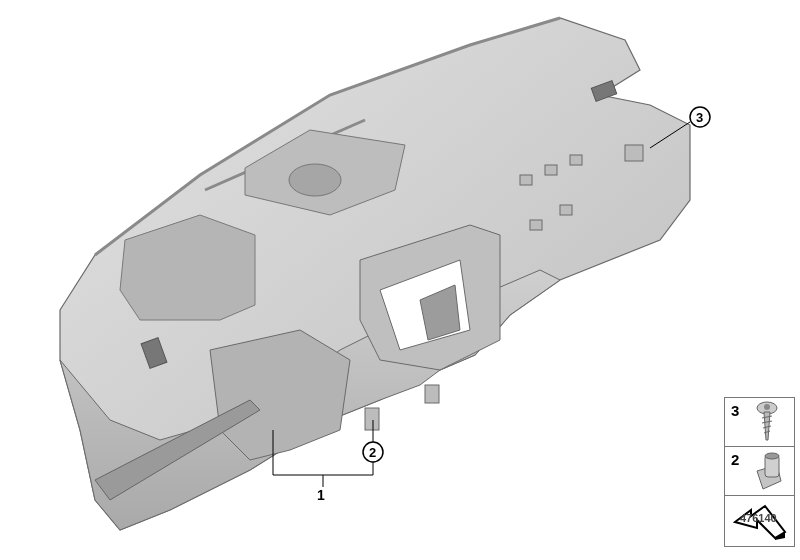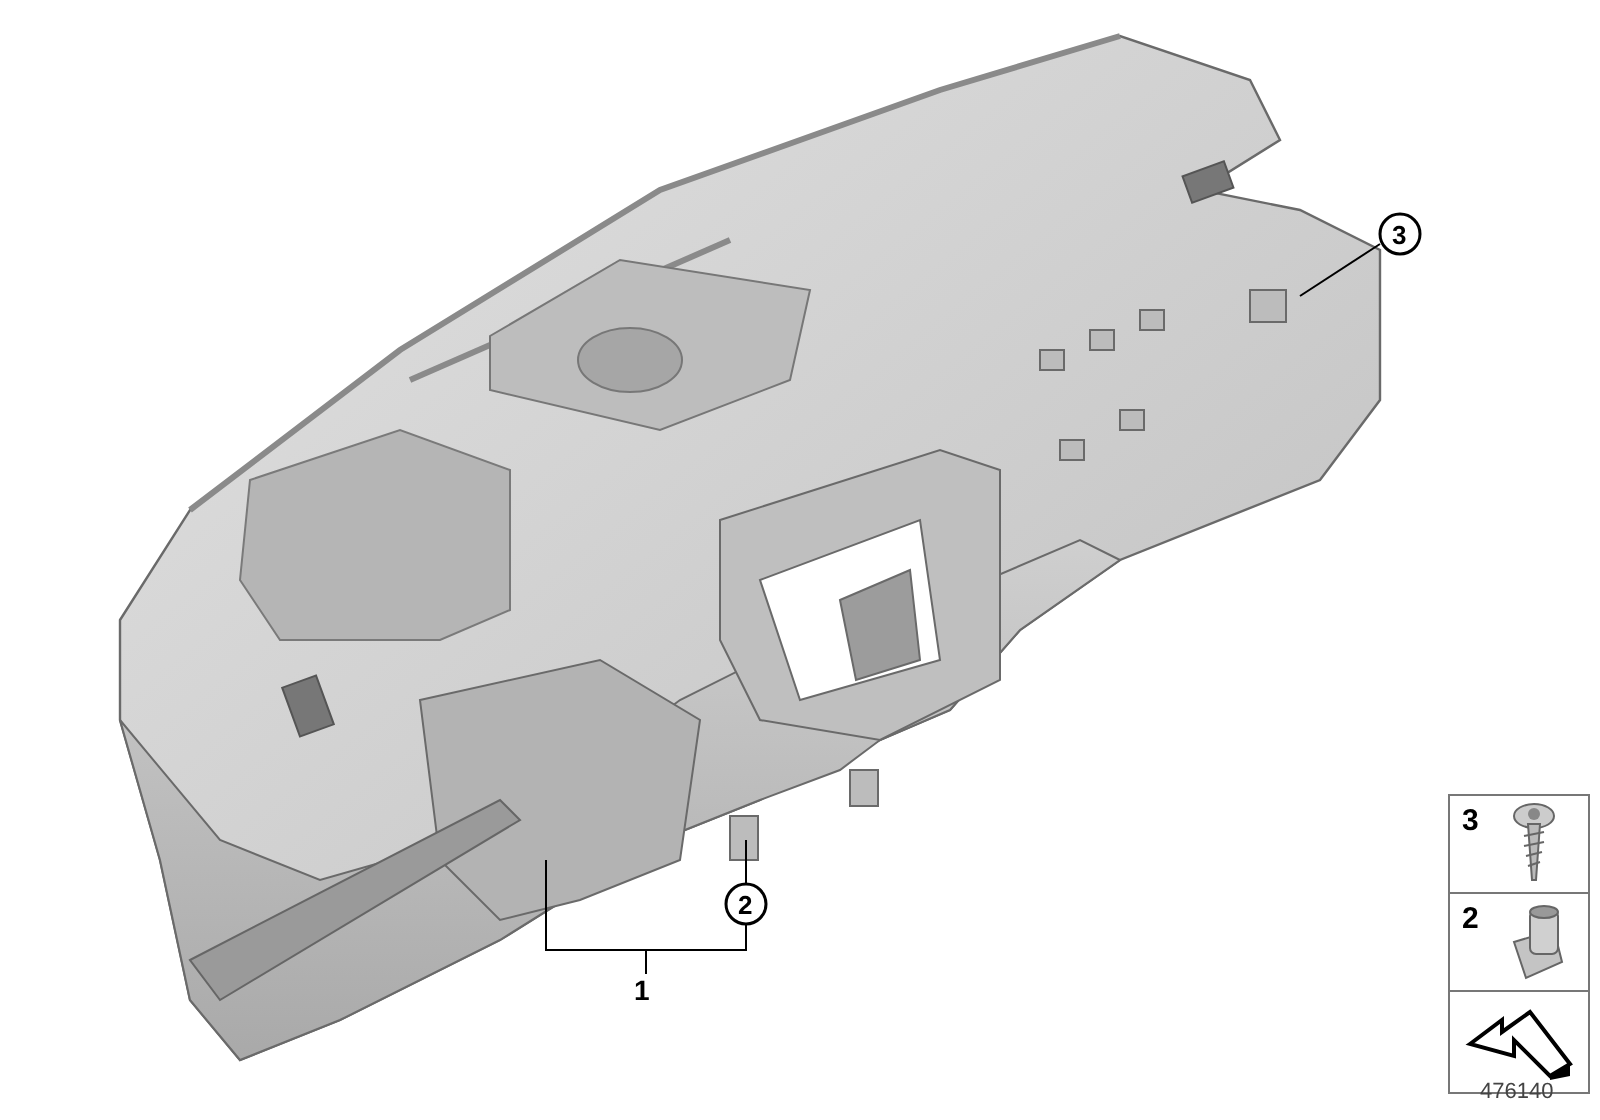--- a/index.html
+++ b/index.html
@@ -7,21 +7,21 @@
   #diagram { position:absolute; left:0; top:0; width:800px; height:560px; }
   .callout-circle { fill:#ffffff; stroke:#000000; stroke-width:1.5; }
   .callout-num { font-family:"Liberation Sans", sans-serif; font-weight:bold; font-size:13px; fill:#000; }
   .leader { stroke:#000; stroke-width:1; fill:none; }
   .label-1 { position:absolute; left:317px; top:487px; font-weight:bold; font-size:14px; color:#000; }
   .legend { position:absolute; left:724px; top:397px; width:69px; border:1px solid #777; background:#fff; }
   .legend-cell { position:relative; border-bottom:1px solid #777; height:48px; }
   .legend-cell.last { border-bottom:none; height:50px; }
   .legend-num { position:absolute; left:6px; top:4px; font-weight:bold; font-size:15px; color:#000; }
   .legend-icon { position:absolute; left:24px; top:2px; }
-  .figure-id { position:absolute; left:740px; top:540px; font-size:11px; color:#444; }
+  .figure-id { position:absolute; left:740px; top:512px; font-size:11px; color:#444;font-weight:bold; }
 </style>
 </head>
 <body>
 
 <svg id="diagram" viewBox="0 0 800 560" xmlns="http://www.w3.org/2000/svg">
   <defs>
     <linearGradient id="topGrad" x1="0" y1="0" x2="1" y2="1">
       <stop offset="0" stop-color="#e2e2e2"></stop>
       <stop offset="1" stop-color="#bdbdbd"></stop>
     </linearGradient>

